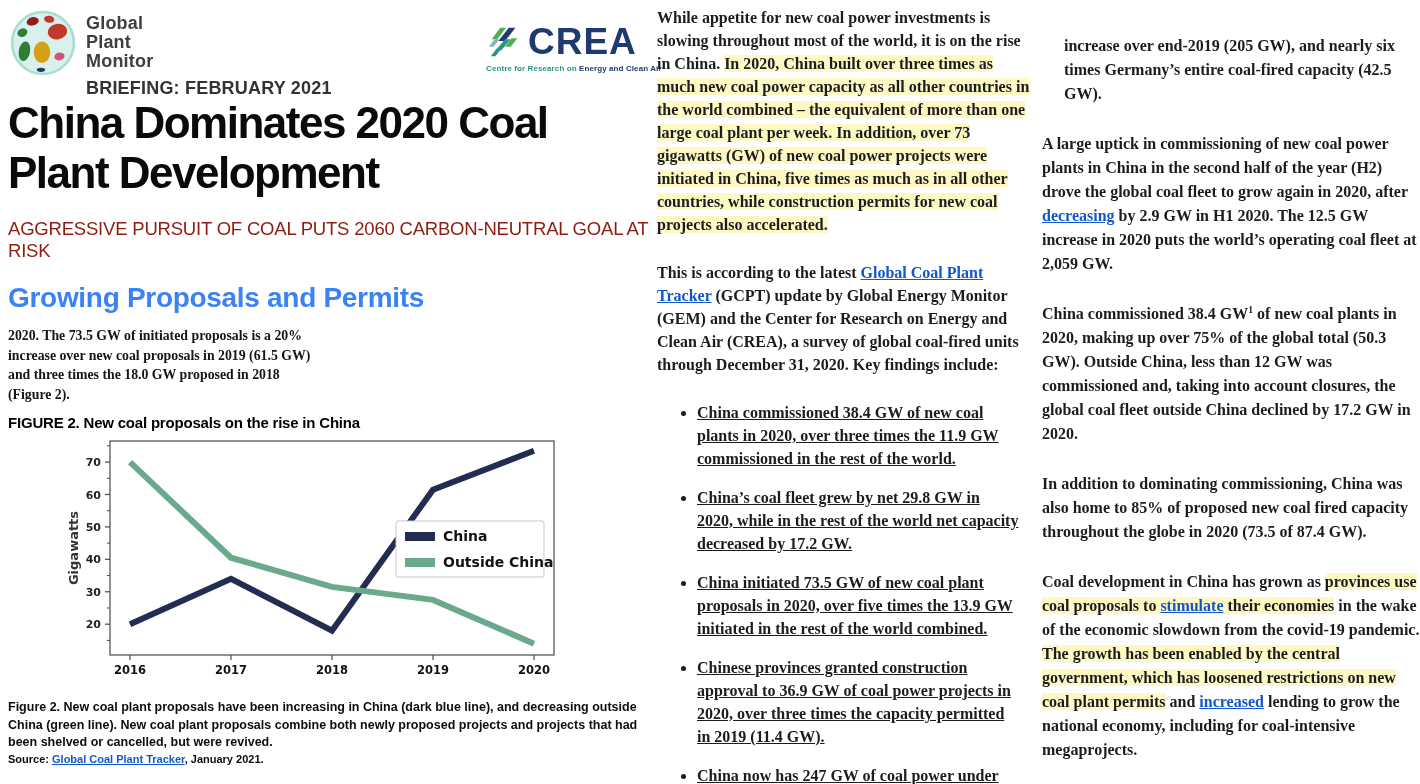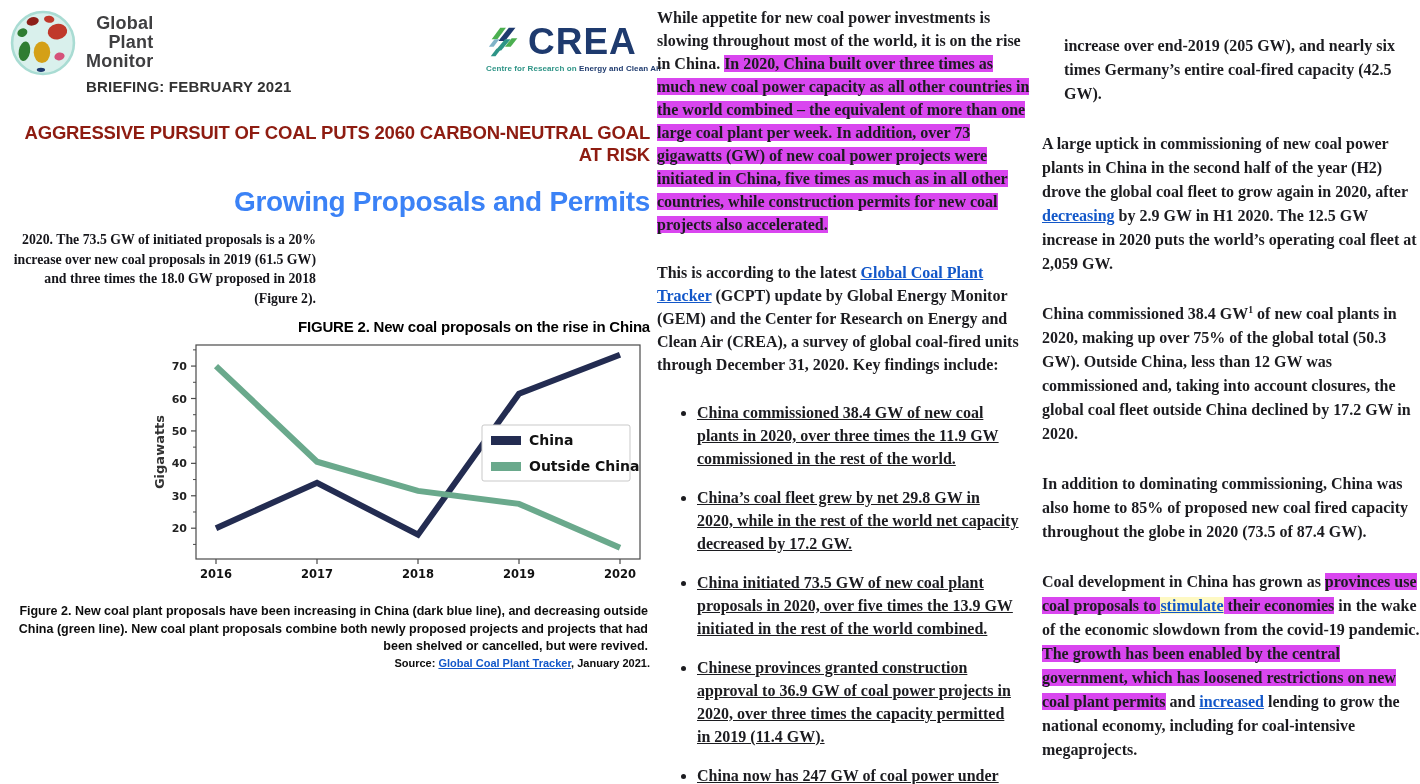--- a/index.html
+++ b/index.html
@@ -1,54 +1,54 @@
 <!DOCTYPE html>
 <html><head>
 <meta charset="utf-8">
 <style>
   html,body{margin:0;padding:0;background:#fff;}
   body{width:1420px;height:784px;overflow:hidden;font-family:"Liberation Sans",sans-serif;color:#111;}
   .page{position:relative;width:1420px;height:784px;background:#fff;}
 
   
-  .col-left{position:absolute;left:8px;top:8px;width:642px;text-align:right;}
+  .col-left{position:absolute;left:8px;top:8px;width:642px;}
   .masthead{position:relative;height:86px;}
   .gem-logo{position:absolute;left:2px;top:2px;display:flex;}
   .gem-globe{width:66px;height:66px;}
   .gem-text{margin-left:10px;margin-top:4px;font-size:18px;font-weight:700;line-height:19px;color:#3f3f41;letter-spacing:.2px;}
-  .briefing{position:absolute;left:78px;top:70px;font-size:15px;font-weight:700;color:#333;letter-spacing:.2px;}
+  .briefing{position:absolute;left:78px;top:70px;font-size:18px;font-weight:700;color:#333;letter-spacing:.2px;}
   .crea{position:absolute;left:478px;top:14px;width:164px;}
   .crea-row{display:flex;align-items:flex-start;}
   .crea-icon{width:38px;height:40px;margin-right:4px;}
   .crea-name{font-size:37px;font-weight:800;color:#1e3a6e;letter-spacing:1px;line-height:40px;}
   .crea-tag{margin-top:2px;font-size:8px;font-weight:700;letter-spacing:.1px;white-space:nowrap;}
   .crea-tag .t1{color:#2e9486;}
   .crea-tag .t2{color:#1e3a6e;}
 
   h1.title{margin:4px 0 0;font-size:44px;line-height:50px;font-weight:700;letter-spacing:-1.5px;color:#0a0a0a;width:600px;}
-  .subtitle{margin-top:28px;font-size:18.5px;font-weight:700;letter-spacing:-.2px;color:#8e1c11;}
+  .subtitle{margin-top:20px;font-size:18.5px;font-weight:400;letter-spacing:-.2px;color:#8e1c11;}
   h2.section{margin:20px 0 0;font-size:28px;font-weight:700;letter-spacing:-.3px;color:#3b82f6;}
   .intro{margin-top:12px;display:flex;gap:26px;font-family:"Liberation Serif",serif;font-weight:700;font-size:13.8px;line-height:19.5px;color:#15151a;}
   .intro p{margin:0;width:308px;}
   .fig-title{margin-top:10px;font-size:15px;font-weight:700;color:#000;letter-spacing:-.2px;}
   .chart-wrap{margin-top:2px;margin-left:56px;}
   .caption{margin:10px 0 0;font-size:12.5px;line-height:17.5px;font-weight:600;color:#0d0d0d;width:640px;}
   .caption .seg-b{font-weight:800;}
   .source{margin:1px 0 4px;font-size:11px;font-weight:600;color:#0d0d0d;}
 
   
   .col-mid{position:absolute;left:657px;top:6px;width:378px;}
   .col-right{position:absolute;left:1042px;top:34px;width:378px;}
   .col-mid, .col-right{font-family:"Liberation Serif",serif;font-weight:700;color:#1c1c20;}
   .col-mid p{font-size:16px;line-height:23px;margin:0 0 25px;}
   .col-right p{font-size:16px;line-height:24px;margin:0 0 26px;}
   .col-right p.indent{padding-left:22px;}
   ul.findings{margin:0;padding-left:24px;list-style:disc outside;}
   ul.findings li{font-size:16px;line-height:23px;margin:16px;text-decoration:underline;}
-  .seg-hl{background:#d946ef;}
+  .seg-hl{background:#fef9c3;}
   .seg-a{color:#1257c9;text-decoration:underline;}
   .seg-hla{background:#fef9c3;color:#1257c9;text-decoration:underline;}
   sup{font-size:.6em;line-height:0;}
 </style>
 </head>
 <body>
 
 <div class="page">
 
   <div class="col-left">
@@ -85,20 +85,21 @@
             <path d="M5 36 L11 28 L16 28 L10 36 Z" fill="#2e9486"></path>
           </svg>
           <div class="crea-name">CREA</div>
         </div>
         <div class="crea-tag">
           <span class="t1">Centre for Research on </span><span class="t2">Energy and Clean Air</span>
         </div>
       </div>
     </div>
 
+    <h1 class="title">China Dominates 2020 Coal Plant Development</h1>
     <div class="subtitle">AGGRESSIVE PURSUIT OF COAL PUTS 2060 CARBON-NEUTRAL GOAL AT RISK</div>
     <h2 class="section">Growing Proposals and Permits</h2>
 
     <div class="intro">
       <p>2020. The 73.5 GW of initiated proposals is a 20% increase over new coal proposals in 2019 (61.5 GW) and three times the 18.0 GW proposed in 2018 (Figure 2).</p>
     </div>
 
     <div class="fig-title">FIGURE 2. New coal proposals on the rise in China</div>
 
     <div class="chart-wrap">

